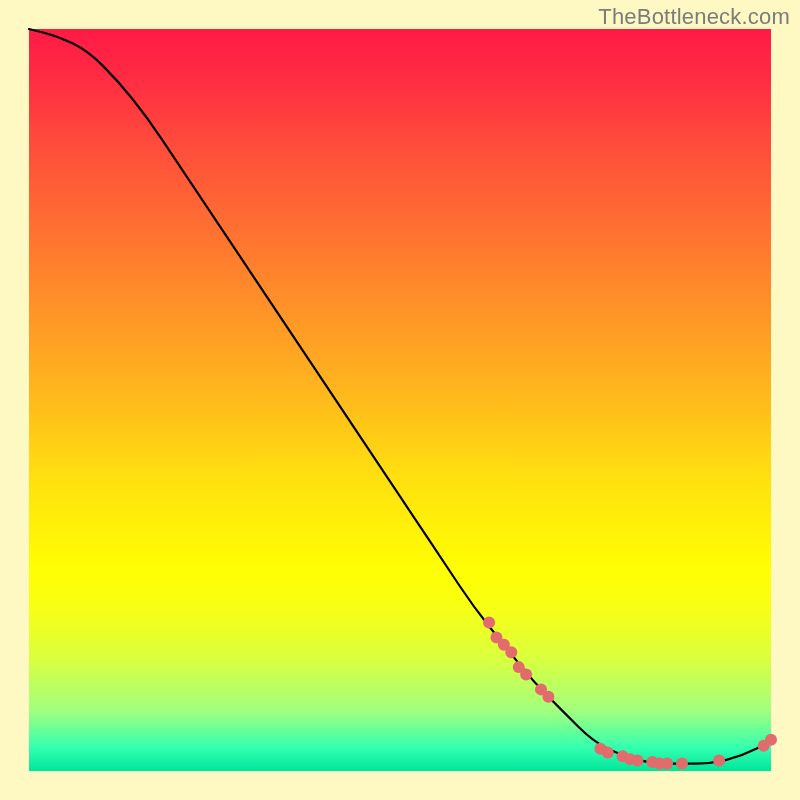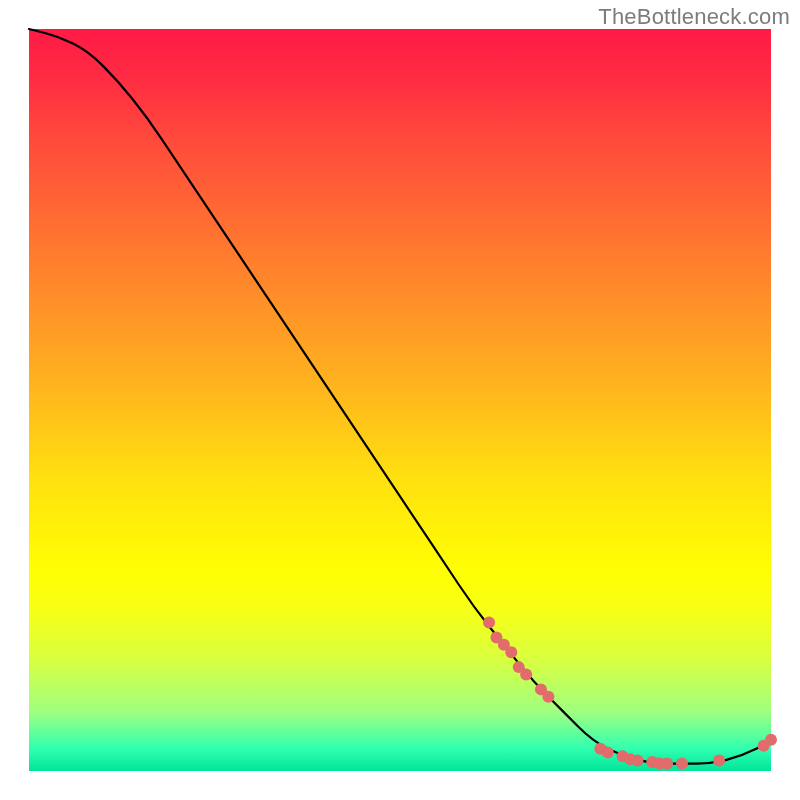--- a/index.html
+++ b/index.html
@@ -1,21 +1,21 @@
 <!DOCTYPE html>
 <html><head>
 <meta charset="utf-8">
 <style>
   * { margin: 0; padding: 0; box-sizing: border-box; }
   html, body { width: 800px; height: 800px; background: #000; overflow: hidden; }
   .stage {
     position: relative;
     width: 800px;
     height: 800px;
-    background: #ffffff;
+    background: #fef9c3;
   }
   .attribution {
     position: absolute;
     top: 4px;
     right: 10px;
     font-family: Arial, Helvetica, sans-serif;
     font-size: 22px;
     font-weight: 400;
     color: #7c7c7c;
     letter-spacing: 0.2px;

